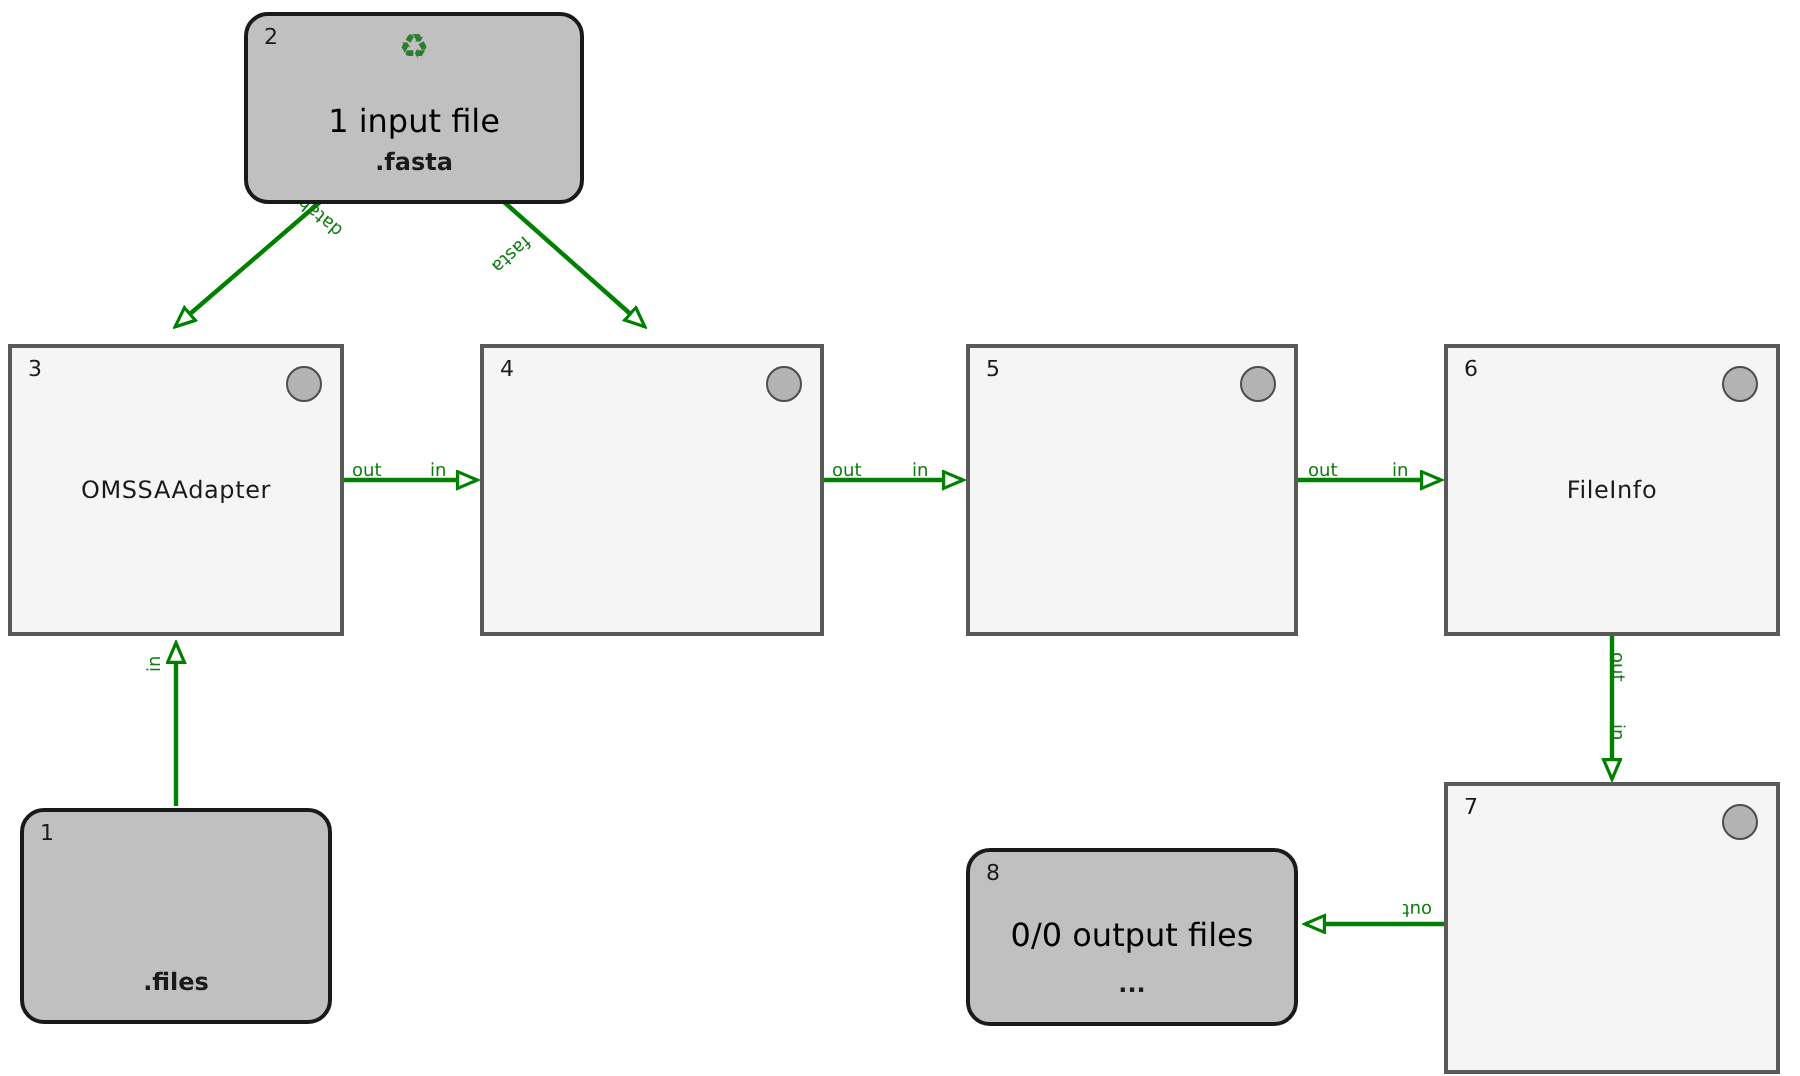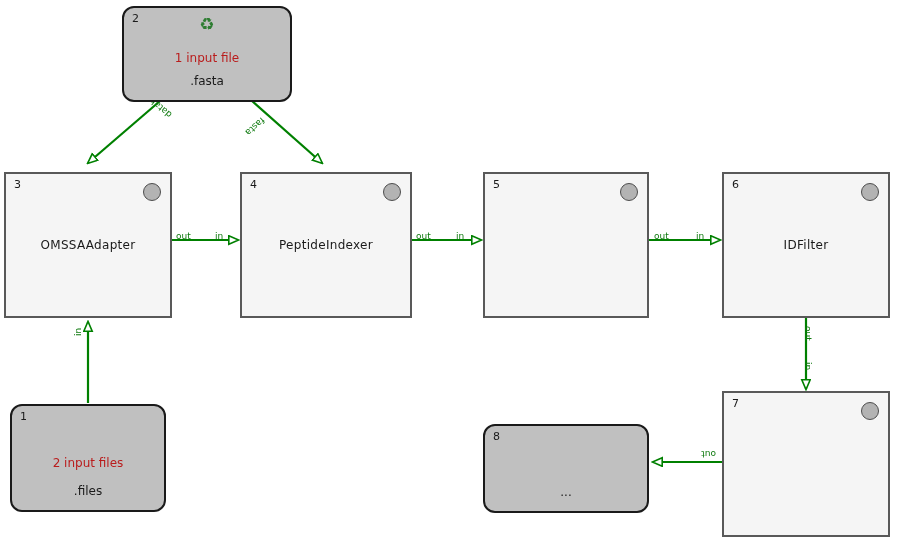--- a/index.html
+++ b/index.html
@@ -79,31 +79,32 @@
     font-size: 17px;
     color: #2e7d32;
     line-height: 1;
   }
   .io-line1 {
     position: absolute;
     left: 0;
     right: 0;
     top: 43px;
     text-align: center;
-    font-size: 12px;
-    color: #b91c1c;
+    font-size: 16px;
+    color: #000000;
   }
   .io-line2 {
     position: absolute;
     left: 0;
     right: 0;
     bottom: 12px;
     text-align: center;
     font-size: 12px;
     color: #1a1a1a;
+    font-weight: bold;
   }
   
   .edge-label {
     position: absolute;
     font-size: 9px;
     color: #0f7a0f;
     white-space: nowrap;
     line-height: 1;
   }
 </style>
@@ -181,43 +182,42 @@
 
   <div class="node node-tool" style="left:4px; top:172px; width:168px; height:146px;">
     <span class="node-index">3</span>
     <span class="node-circle"></span>
     <span class="node-title">OMSSAAdapter</span>
   </div>
 
   <div class="node node-tool" style="left:240px; top:172px; width:172px; height:146px;">
     <span class="node-index">4</span>
     <span class="node-circle"></span>
-    <span class="node-title">PeptideIndexer</span>
   </div>
 
   <div class="node node-tool" style="left:483px; top:172px; width:166px; height:146px;">
     <span class="node-index">5</span>
     <span class="node-circle"></span>
   </div>
 
   <div class="node node-tool" style="left:722px; top:172px; width:168px; height:146px;">
     <span class="node-index">6</span>
     <span class="node-circle"></span>
-    <span class="node-title">IDFilter</span>
+    <span class="node-title">FileInfo</span>
   </div>
 
   <div class="node node-tool" style="left:722px; top:391px; width:168px; height:146px;">
     <span class="node-index">7</span>
     <span class="node-circle"></span>
   </div>
 
   <div class="node node-io" style="left:10px; top:404px; width:156px; height:108px;">
     <span class="node-index">1</span>
-    <span class="io-line1" style="top:50px;">2 input files</span>
     <span class="io-line2">.files</span>
   </div>
 
   <div class="node node-io" style="left:483px; top:424px; width:166px; height:89px;">
     <span class="node-index">8</span>
+    <span class="io-line1" style="top:32px;">0/0 output files</span>
     <span class="io-line2">...</span>
   </div>
 
 </div>
 
 </body></html>

